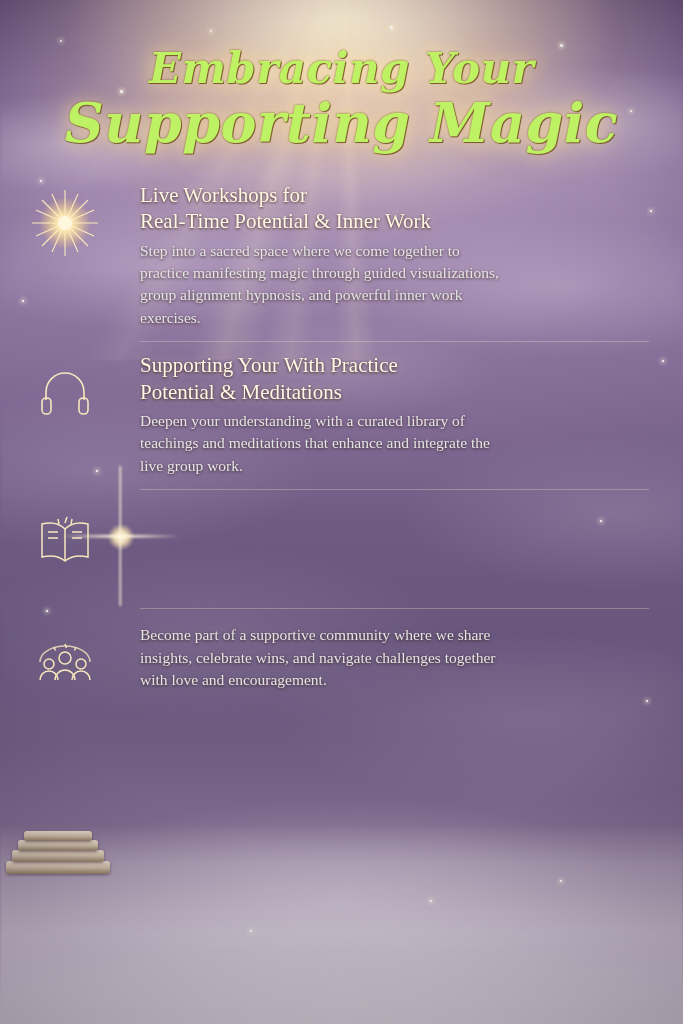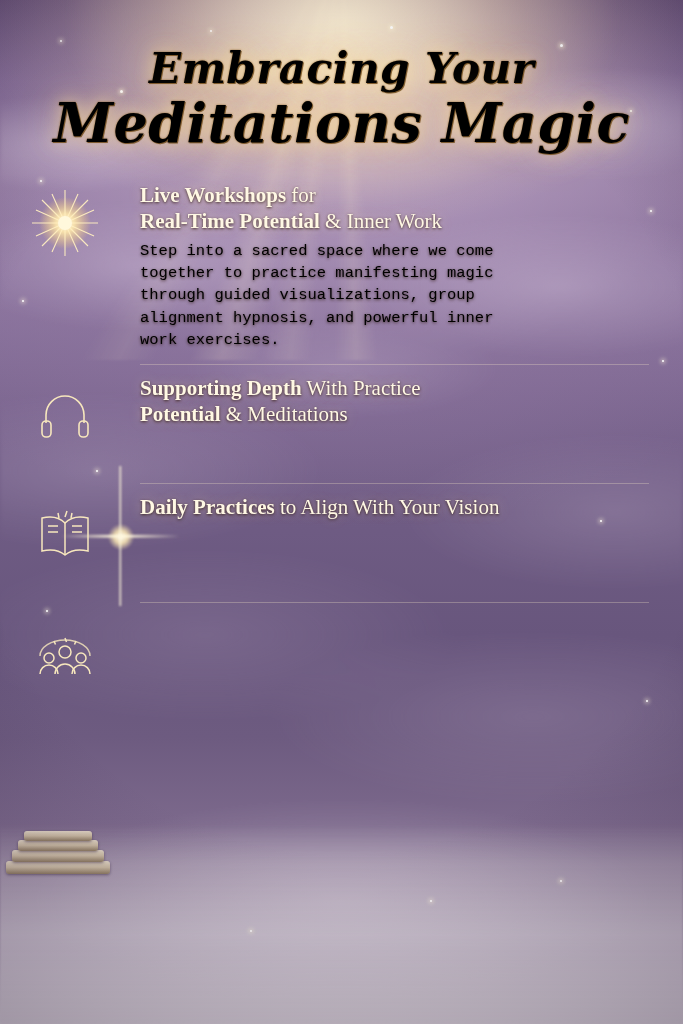--- a/index.html
+++ b/index.html
@@ -169,21 +169,21 @@
     height: 100%;
   }
   .title-block {
     text-align: center;
     padding-top: 48px;
   }
   .title-line1, .title-line2 {
     font-family: "DejaVu Serif", serif;
     font-style: italic;
     font-weight: bold;
-    color: #000000;
+    color: #bef264;
     letter-spacing: 0.5px;
     line-height: 1.0;
     text-shadow:
       0 0 2px rgba(120,82,30,0.95),
       1px 1px 0 rgba(110,74,26,0.8),
       0 0 18px rgba(255,225,150,0.75),
       0 0 40px rgba(255,210,120,0.45);
   }
   .title-line1 { font-size: 42px; }
   .title-line2 { font-size: 54px; margin-top: 6px; }
@@ -233,31 +233,31 @@
     justify-content: center;
   }
   .feature-head {
     font-family: "Liberation Serif", serif;
     font-size: 21px;
     color: #fff8e4;
     line-height: 1.25;
     text-shadow: 0 1px 3px rgba(50,28,16,0.85), 0 0 12px rgba(255,220,160,0.35);
   }
   .feature-head .lead {
-    font-weight: bold;
+    font-weight: normal;
   }
   .feature-head .tail {
     font-weight: normal;
   }
   .feature-body {
     margin-top: 5px;
-    font-family: Liberation Mono, monospace;
+    font-family: Liberation Serif, serif;
     font-size: 15.5px;
     line-height: 1.45;
-    color: #000000;
+    color: #e5e5e5;
     text-shadow: 0 1px 3px rgba(45,25,15,0.8);
     max-width: 370px;
   }
 </style>
 </head>
 <body>
 
 <div class="poster">
 
   <div class="bg-base"></div>
@@ -300,21 +300,21 @@
     <div class="book-layer" style="left:18px; bottom:23px; width:80px;  height:11px;"></div>
     <div class="book-layer" style="left:24px; bottom:33px; width:68px;  height:10px;"></div>
   </div>
 
   <div class="bg-vignette"></div>
 
   <div class="content">
 
     <div class="title-block">
       <div class="title-line1">Embracing Your</div>
-      <div class="title-line2">Meditations Magic</div>
+      <div class="title-line2">Supporting Magic</div>
     </div>
 
 
 
     <div class="features">
 
       <div class="feature">
         <div class="feature-icon">
           <svg width="70" height="70" viewBox="0 0 70 70">
             <defs>
@@ -347,49 +347,48 @@
 
       <div class="feature">
         <div class="feature-icon">
           <svg width="62" height="62" viewBox="0 0 62 62" fill="none" stroke="#f7e7bd" stroke-width="1.6">
             <path d="M12 38 V30 a19 19 0 0 1 38 0 v8"></path>
             <rect x="8" y="36" width="9" height="16" rx="4"></rect>
             <rect x="45" y="36" width="9" height="16" rx="4"></rect>
           </svg>
         </div>
         <div class="feature-head">
-          <span class="lead">Supporting Depth</span><span class="tail"> With Practice</span><br>
+          <span class="lead">Supporting Your</span><span class="tail"> With Practice</span><br>
           <span class="lead">Potential</span><span class="tail"> &amp; Meditations</span>
         </div>
+        <div class="feature-body">Deepen your understanding with a curated library of teachings and meditations that enhance and integrate the live group work.</div>
       </div>
 
       <div class="feature">
         <div class="feature-icon">
           <svg width="62" height="56" viewBox="0 0 62 56" fill="none" stroke="#f7e7bd" stroke-width="1.5">
             <path d="M31 16 C25 10 16 9 8 11 V44 C16 42 25 43 31 48 C37 43 46 42 54 44 V11 C46 9 37 10 31 16 Z"></path>
             <path d="M31 16 V48"></path>
             <path d="M14 19 h10 M14 25 h10 M38 19 h10 M38 25 h10"></path>
             <path d="M31 10 l2 -6 M25 11 l-1 -5 M37 11 l1 -5"></path>
           </svg>
-        </div>
-        <div class="feature-head">
-          <span class="lead">Daily Practices</span><span class="tail"> to Align With Your Vision</span>
         </div>
       </div>
 
       <div class="feature">
         <div class="feature-icon">
           <svg width="66" height="56" viewBox="0 0 66 56" fill="none" stroke="#f7e7bd" stroke-width="1.5">
             <path d="M8 30 a25 16 0 0 1 50 0" opacity="0.8"></path>
             <circle cx="33" cy="26" r="6"></circle>
             <path d="M23 48 a10 10 0 0 1 20 0"></path>
             <circle cx="17" cy="32" r="5"></circle>
             <path d="M8 48 a9 9 0 0 1 18 0"></path>
             <circle cx="49" cy="32" r="5"></circle>
             <path d="M40 48 a9 9 0 0 1 18 0"></path>
             <path d="M33 12 l1.5 4 M22 15 l1.5 3.5 M44 15 l-1.5 3.5"></path>
           </svg>
         </div>
+        <div class="feature-body">Become part of a supportive community where we share insights, celebrate wins, and navigate challenges together with love and encouragement.</div>
       </div>
 
     </div>
   </div>
 </div>
 
 </body></html>

